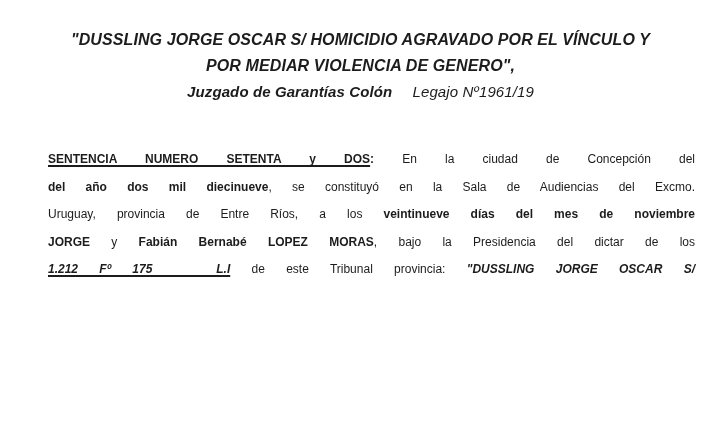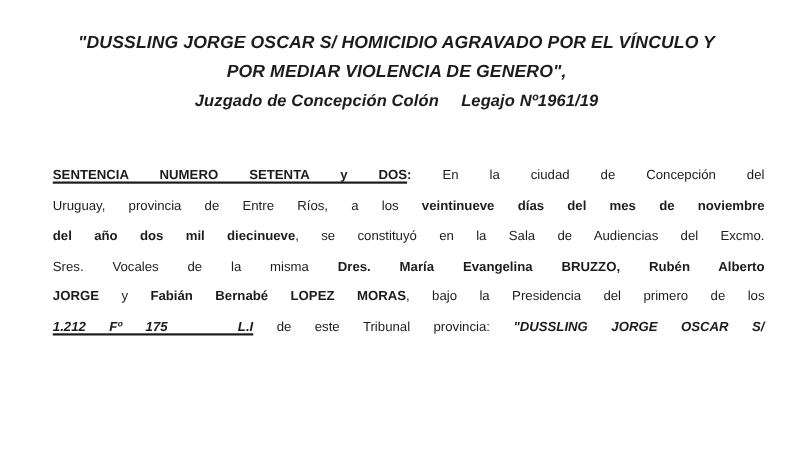--- a/index.html
+++ b/index.html
@@ -23,21 +23,21 @@
     font-weight: bold;
     font-style: italic;
     font-size: 16px;
     line-height: 26px;
     letter-spacing: 0.1px;
   }
   .caption .court-ref {
     font-size: 15px;
   }
   .caption .court-ref .file-no {
-    font-weight: bold;
+    font-weight: normal;
     margin-left: 16px;
   }
   
   .sentence-body {
     margin: 41px 26px 16px 48px;
     font-size: 12px;
     line-height: 27.6px;
   }
   .line {
     text-align: justify;
@@ -49,26 +49,25 @@
 </style>
 </head>
 <body>
 
 <div class="page">
 
   <div class="caption">
     <div>"DUSSLING JORGE OSCAR S/ HOMICIDIO AGRAVADO POR EL VÍNCULO Y</div>
     <div>POR MEDIAR VIOLENCIA DE GENERO",</div>
     <div class="court-ref">
-      <span>Juzgado de Concepción Colón</span><span class="file-no"> Legajo Nº1961/19</span>
+      <span>Juzgado de Garantías Colón</span><span class="file-no"> Legajo Nº1961/19</span>
     </div>
   </div>
 
   <div class="sentence-body" id="sentence-body">
       <div class="line"><span class="bold underline">SENTENCIA NUMERO SETENTA y DOS</span><span class="bold">:</span><span> En la ciudad de Concepción del</span></div>
+      <div class="line"><span class="bold">del año dos mil diecinueve</span><span>, se constituyó en la Sala de Audiencias del Excmo.</span></div>
       <div class="line"><span>Uruguay, provincia de Entre Ríos, a los </span><span class="bold">veintinueve días del mes de noviembre</span></div>
-      <div class="line"><span class="bold">del año dos mil diecinueve</span><span>, se constituyó en la Sala de Audiencias del Excmo.</span></div>
-      <div class="line"><span>Sres. Vocales de la misma </span><span class="bold">Dres. María Evangelina BRUZZO, Rubén Alberto</span></div>
-      <div class="line"><span class="bold">JORGE</span><span> y </span><span class="bold">Fabián Bernabé LOPEZ MORAS</span><span>, bajo la Presidencia del primero de los</span></div>
+      <div class="line"><span class="bold">JORGE</span><span> y </span><span class="bold">Fabián Bernabé LOPEZ MORAS</span><span>, bajo la Presidencia del dictar de los</span></div>
       <div class="line"><span class="bold italic underline">1.212 Fº 175&nbsp;&nbsp; L.I</span><span> de este Tribunal provincia: </span><span class="bold italic">"DUSSLING JORGE OSCAR S/</span></div>
     </div>
 
 </div>
 
 </body></html>

